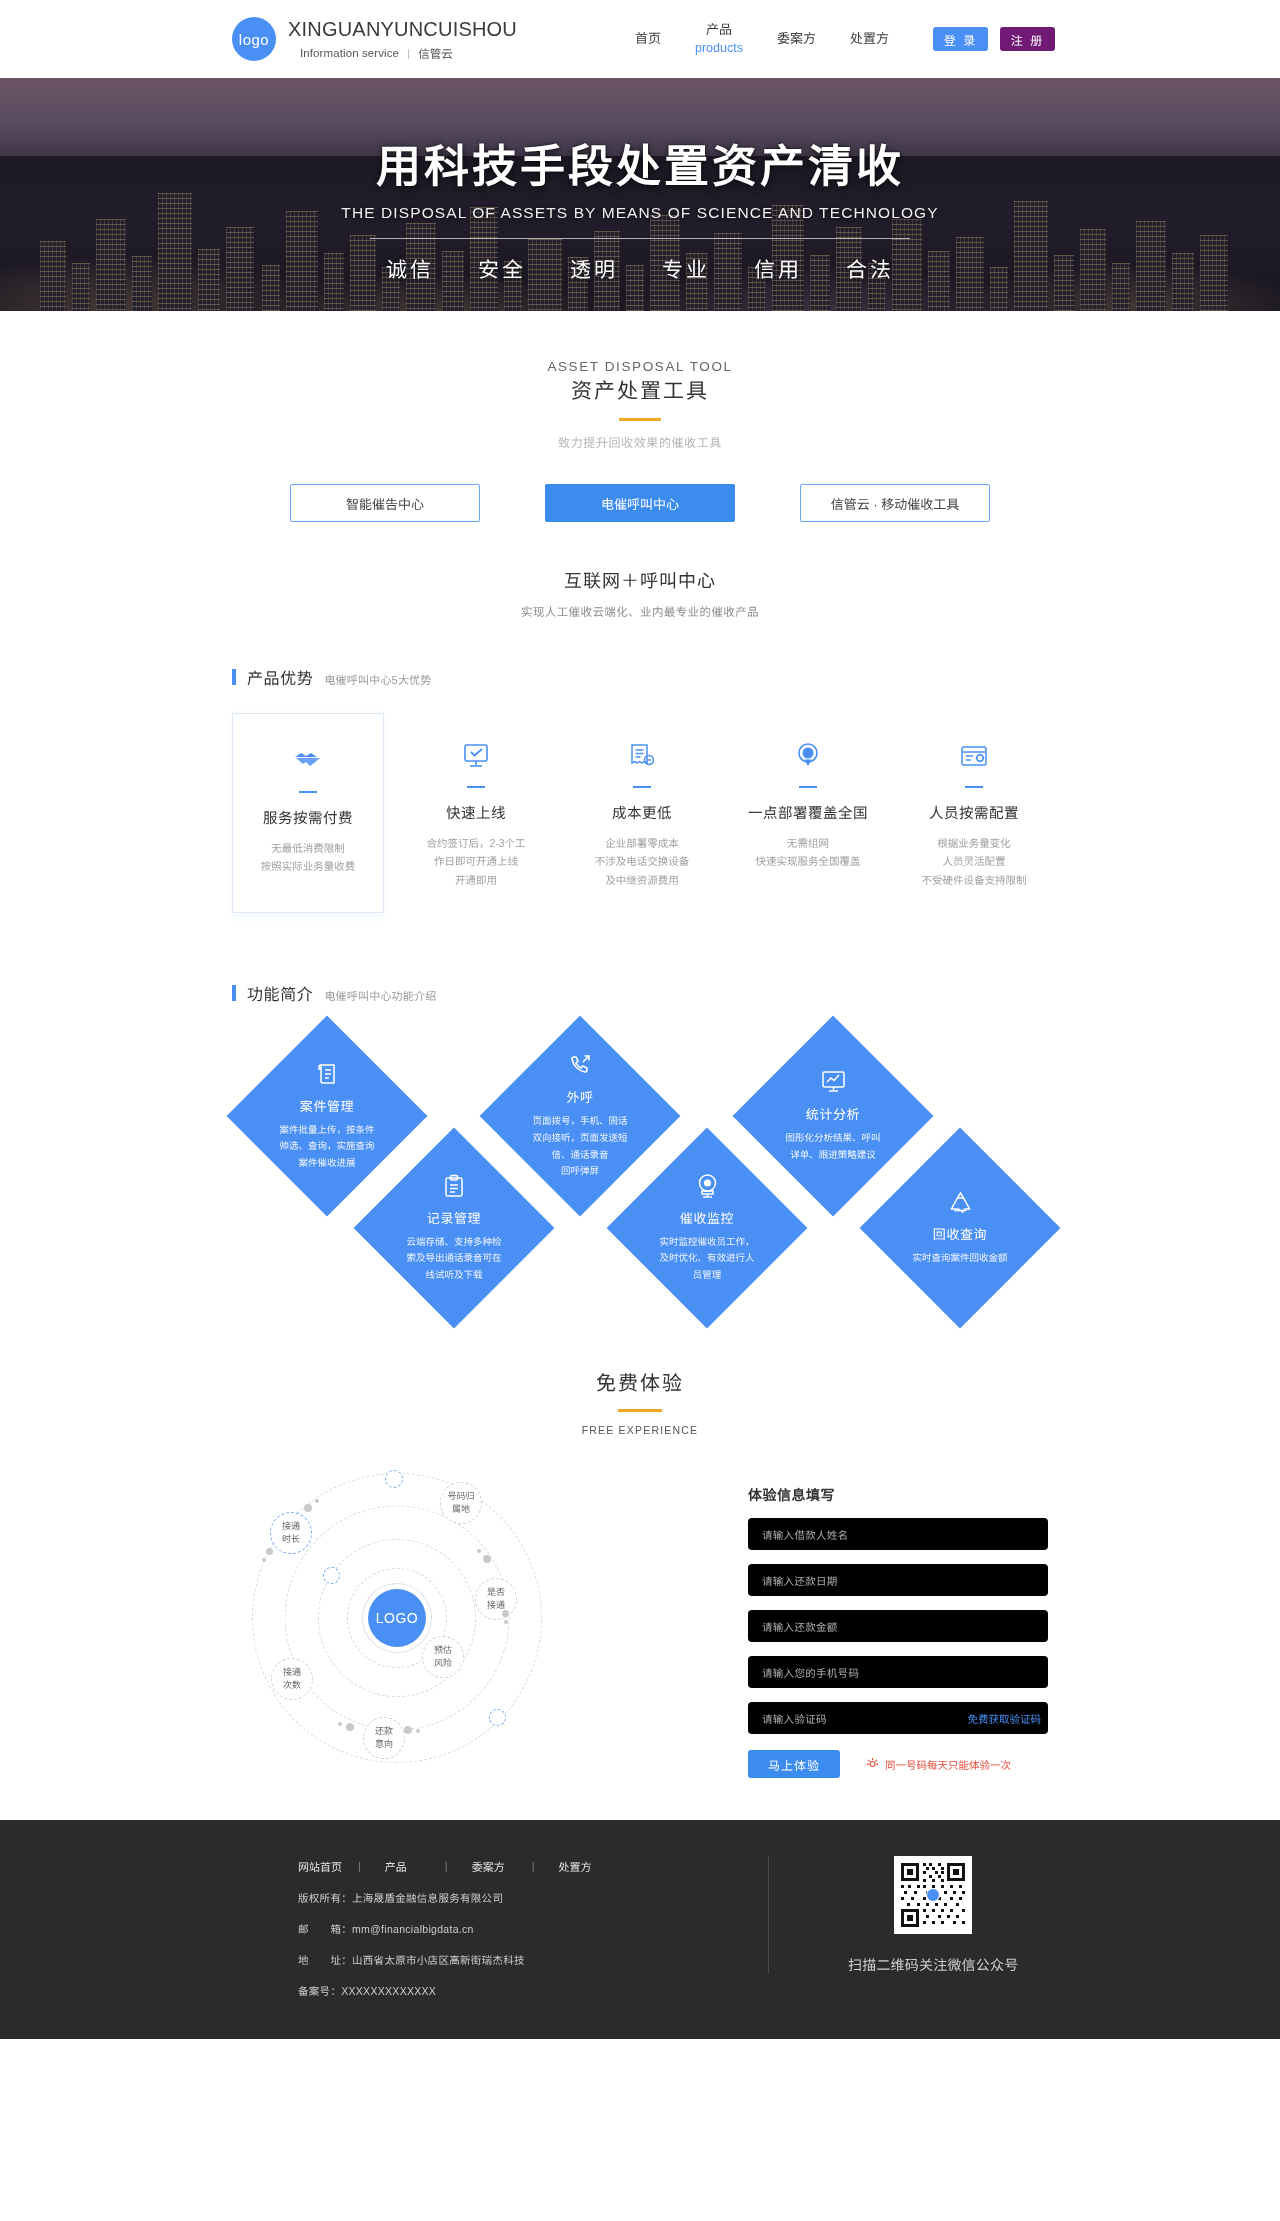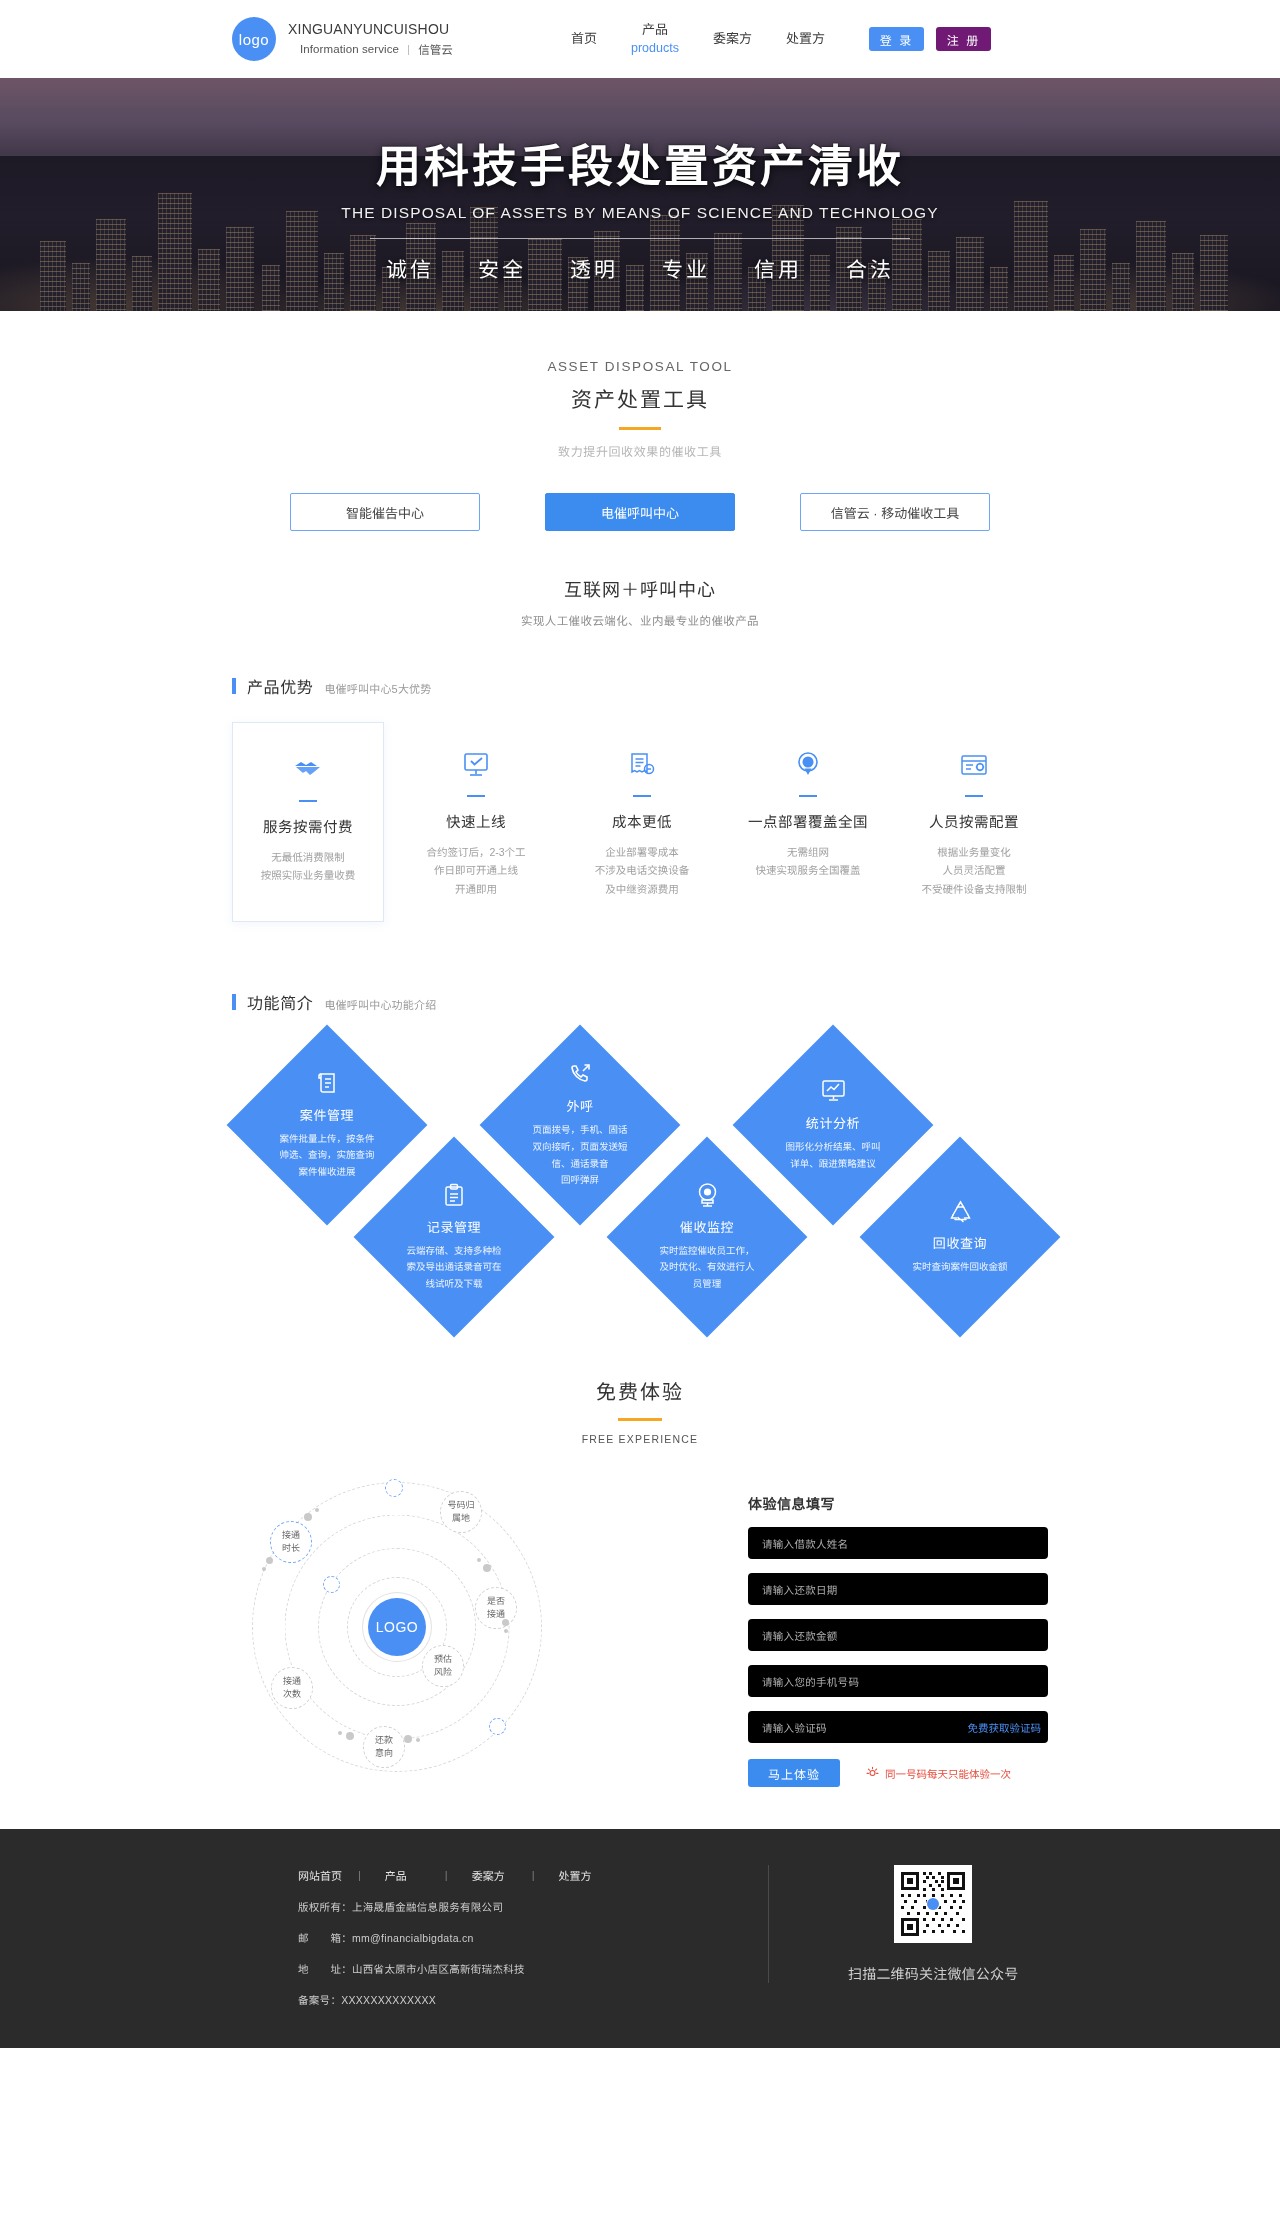--- a/index.html
+++ b/index.html
@@ -32,21 +32,21 @@
   .brand { display: flex; align-items: center; }
   .logo-circle {
     width: 44px; height: 44px; border-radius: 50%;
     background: #4a90f4;
     display: flex; align-items: center; justify-content: center;
     color: #ffffff; font-size: 15px; letter-spacing: .5px;
     flex: 0 0 auto;
   }
   .brand-text { margin-left: 12px; }
   .brand-title {
-    font-size: 14px; color: #3b3b3b; letter-spacing: .2px; line-height: 1.25;
+    font-size: 20px; color: #3b3b3b; letter-spacing: .2px; line-height: 1.25;
     font-weight: 400;
   }
   .brand-sub {
     font-size: 11.5px; color: #555; letter-spacing: .1px; margin-top: 3px;
     display: flex; align-items: center; gap: 8px; margin-left: 12px;
   }
   .brand-sub .divider { color: #bbb; }
 
   .nav {
     display: flex; align-items: center; gap: 34px;
@@ -123,21 +123,21 @@
     padding: 0 22px; text-shadow: 0 1px 5px rgba(0,0,0,.85);
   }
 
   
   .section { width: 1280px; }
   .tool-head { padding-top: 48px; text-align: center; }
   .tool-head .en {
     font-size: 13.5px; color: #666; letter-spacing: 1.6px;
   }
   .tool-head .cn {
-    margin-top: 9px; font-size: 21px; color: #333; letter-spacing: 2px;
+    font-size: 21px; color: #333; letter-spacing: 2px;
   }
   .tool-head .bar {
     width: 42px; height: 3px; background: #f5a623; margin: 14px auto 0;
   }
   .tool-head .desc {
     margin-top: 12px; font-size: 12px; color: #b6b6b6; letter-spacing: .6px;
   }
 
   .tabs {
     margin-top: 34px; display: flex; justify-content: center; gap: 65px;

